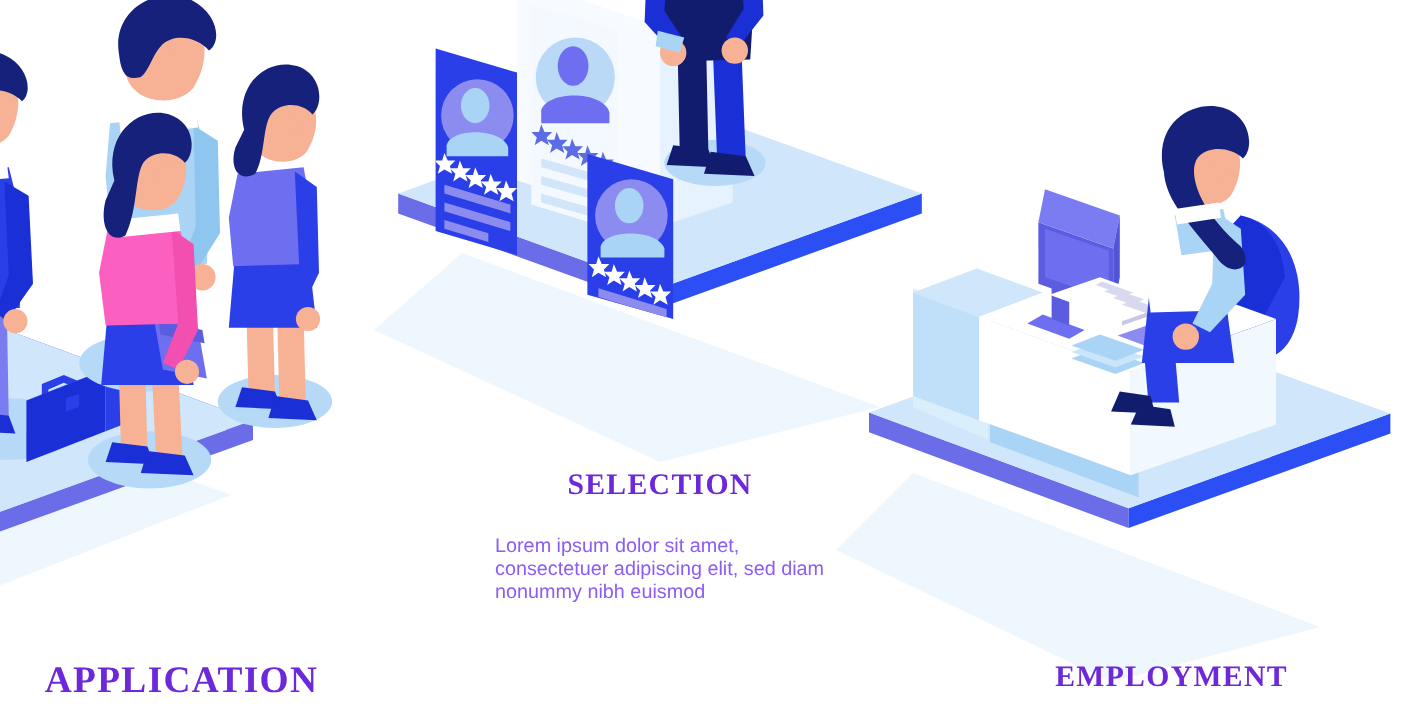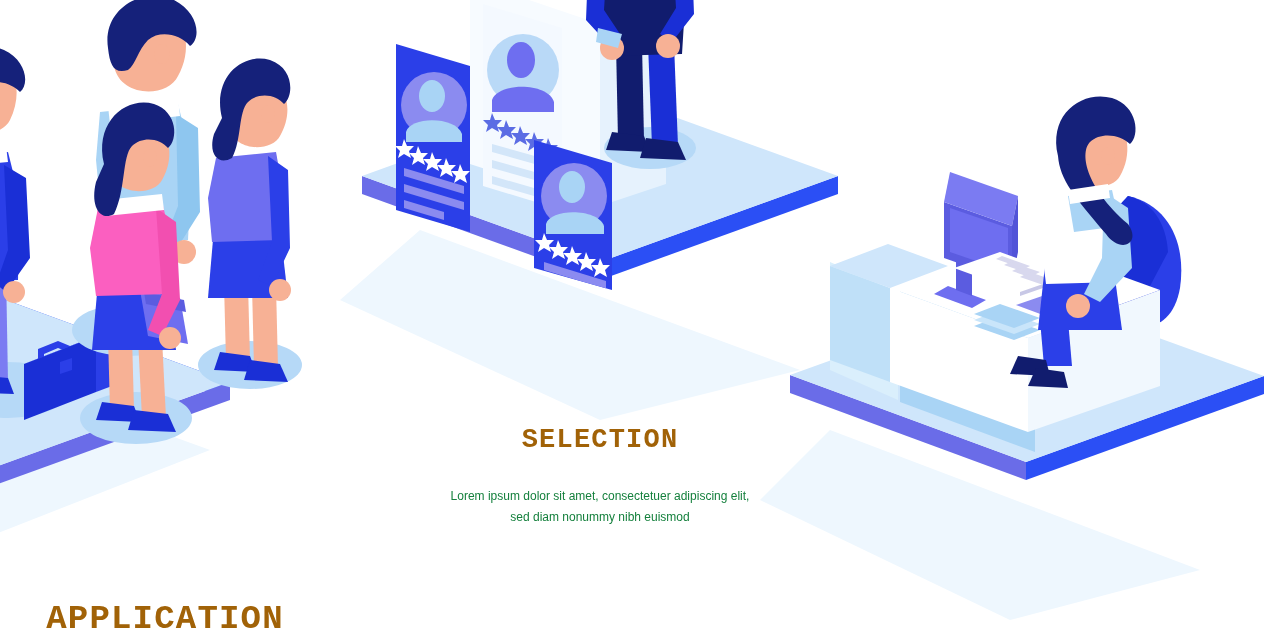--- a/index.html
+++ b/index.html
@@ -1,29 +1,29 @@
 <!DOCTYPE html>
 <html><head>
 <meta charset="utf-8">
 <style>
   html,body{margin:0;padding:0;background:#ffffff;}
   body{width:1280px;height:640px;overflow:hidden;font-family:"Liberation Sans",sans-serif;}
   #stage{position:relative;width:1280px;height:640px;background:#ffffff;}
   #art{position:absolute;left:0;top:0;width:1280px;height:640px;}
   .step-title{
     position:absolute;text-align:center;font-weight:bold;
-    letter-spacing:1.2px;color:#a16207;font-family:Liberation Mono, monospace;
+    letter-spacing:1.2px;color:#6d28d9;font-family:Liberation Serif, serif;
     white-space:nowrap;
   }
   #title-application{left:0;width:330px;top:600px;font-size:34px;}
   #title-selection{left:435px;width:330px;top:425px;font-size:27px;}
   #title-employment{left:865px;width:400px;top:600px;font-size:27px;}
   #desc-selection{
-    position:absolute;left:450px;top:486px;width:300px;text-align:center;
-    font-size:12px;line-height:21px;color:#15803d;
+    position:absolute;left:450px;top:486px;width:300px;text-align:left;
+    font-size:18px;line-height:21px;color:#8b5cf6;
     font-family:"Liberation Sans",sans-serif;
   }
 </style>
 </head>
 <body>
 
 <div id="stage">
 
   <svg id="art" viewBox="0 0 1280 640">
     <defs>
@@ -277,14 +277,15 @@
 
     </g>
   </svg>
 
   <div class="step-title" id="title-application">APPLICATION</div>
 
   <div class="step-title" id="title-selection">SELECTION</div>
 
   <div id="desc-selection">Lorem ipsum dolor sit amet, consectetuer adipiscing elit, sed diam nonummy nibh euismod</div>
 
+  <div class="step-title" id="title-employment">EMPLOYMENT</div>
 
 </div>
 
 </body></html>

